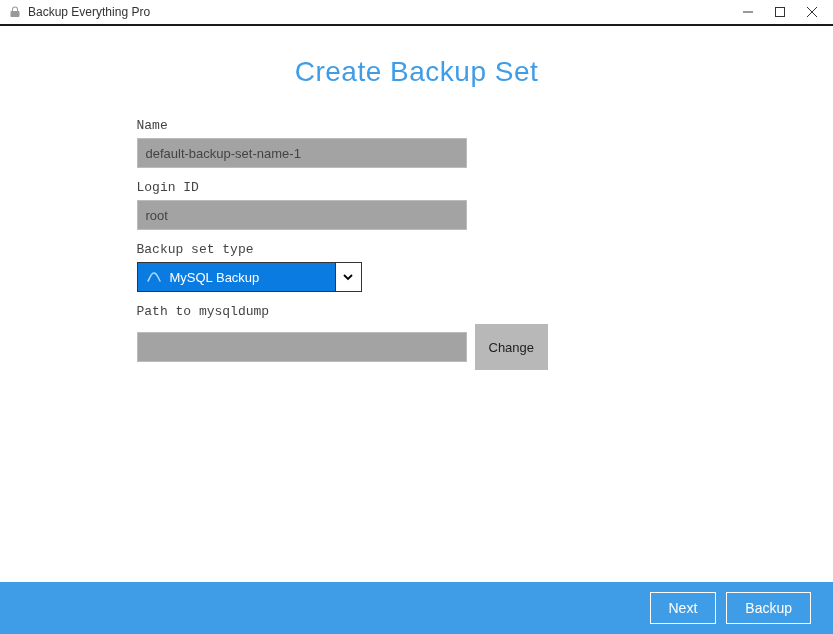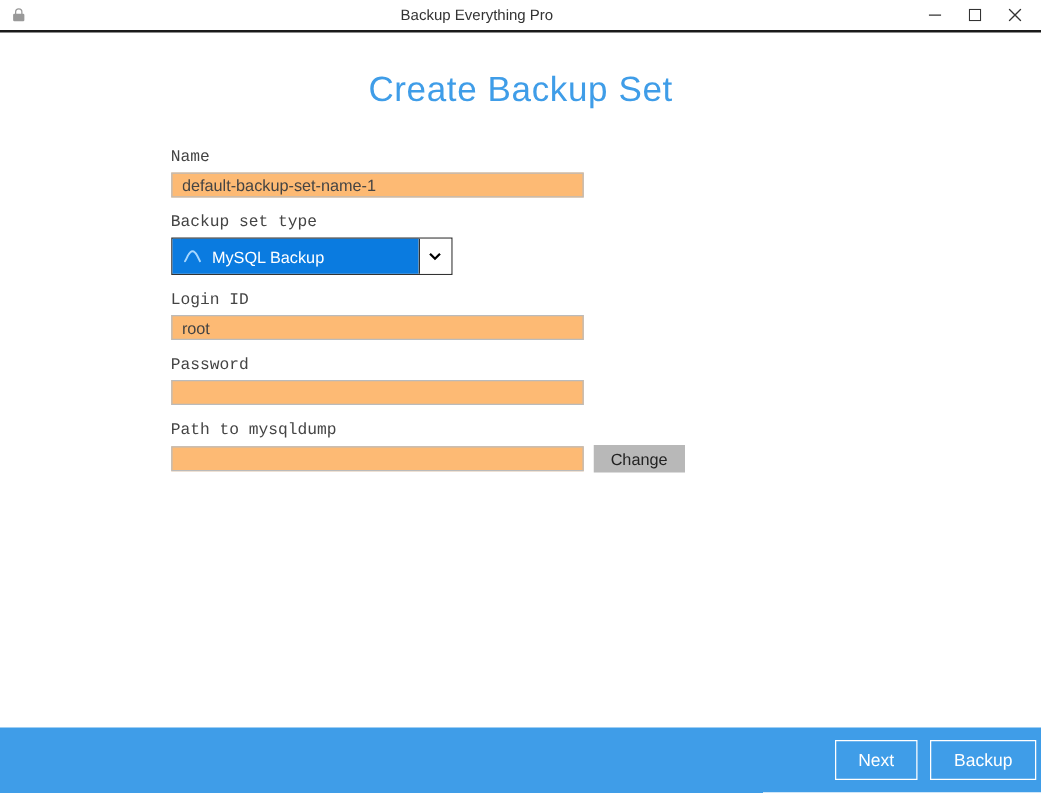--- a/index.html
+++ b/index.html
@@ -18,21 +18,20 @@
     }
     .titlebar {
       height: 26px;
       display: flex;
       align-items: center;
       padding: 0 8px;
       border-bottom: 2px solid #1a1a1a;
       font-size: 12px;
       color: #333;
       gap: 6px;
-      text-align: center;
     }
     .titlebar-icon {
       width: 14px;
       height: 14px;
       display: flex;
       align-items: center;
       justify-content: center;
       color: #888;
     }
     .titlebar-title {
@@ -77,26 +76,26 @@
     }
     .field-label {
       font-size: 13px;
       color: #444;
       margin-bottom: 5px;
       display: block;
       font-family: Liberation Mono, monospace;
     }
     .text-input {
       width: 330px;
-      height: 20px;
+      height: 30px;
       border: 1px solid #bbb;
       padding: 0 8px;
       font-size: 13px;
       color: #444;
-      background: #fdba74;
+      background: #a3a3a3;
     }
     .select-wrap {
       display: flex;
       width: 225px;
       height: 30px;
       border: 1px solid #333;
     }
     .select-display {
       flex: 1;
       background: #0a7be0;
@@ -137,36 +136,36 @@
     }
     .path-row {
       display: flex;
       gap: 8px;
       align-items: center;
     }
     .path-row .text-input {
       width: 330px;
     }
     .change-btn {
-      height: 22px;
+      height: 46px;
       padding: 0 14px;
       background: #b8b8b8;
       border: none;
       font-size: 13px;
       font-weight: 500;
       color: #222;
       cursor: pointer;
     }
     .footer {
       height: 52px;
       background: #3f9de8;
       display: flex;
       align-items: center;
       justify-content: flex-end;
-      padding: 0 4px;
+      padding: 0 22px;
       gap: 10px;
       margin-top: 32px;
     }
     .footer-btn {
       height: 32px;
       padding: 0 18px;
       background: transparent;
       border: 1.5px solid #fff;
       color: #fff;
       font-size: 14px;
@@ -206,47 +205,43 @@
   <h1 class="page-title">Create Backup Set</h1>
 
   <div class="form">
 
     <div class="field">
       <label class="field-label">Name</label>
       <input class="text-input" type="text" value="default-backup-set-name-1" style="">
     </div>
 
     <div class="field">
+      <label class="field-label">Login ID</label>
+      <input class="text-input" type="text" value="root" style="">
+    </div>
+
+    <div class="field">
       <label class="field-label">Backup set type</label>
       <div class="select-wrap">
         <div class="select-display">
           <span class="db-icon">
             <svg width="16" height="16" viewBox="0 0 16 16">
                 <path d="M2 12c2-3 3-8 6-8 2 0 3 2 4 4 1 2 2 4 2 4" fill="none" stroke="#a8d8ff" stroke-width="1.5" stroke-linecap="round"></path>
               </svg>
           </span>
           <span>MySQL Backup</span>
         </div>
         <div class="select-arrow">
           <svg width="10" height="10" viewBox="0 0 10 10">
               <path d="M1 3l4 4 4-4" fill="none" stroke="#000" stroke-width="1.8"></path>
             </svg>
         </div>
       </div>
     </div>
 
-    <div class="field">
-      <label class="field-label">Login ID</label>
-      <input class="text-input" type="text" value="root" style="">
-    </div>
-
-    <div class="field">
-      <label class="field-label">Password</label>
-      <input class="text-input" type="password" value="" style="">
-    </div>
 
 
     <div class="field">
       <label class="field-label">Path to mysqldump</label>
       <div class="path-row">
         <input class="text-input" type="text" value="" style="">
         <button class="change-btn">Change</button>
       </div>
     </div>
 

